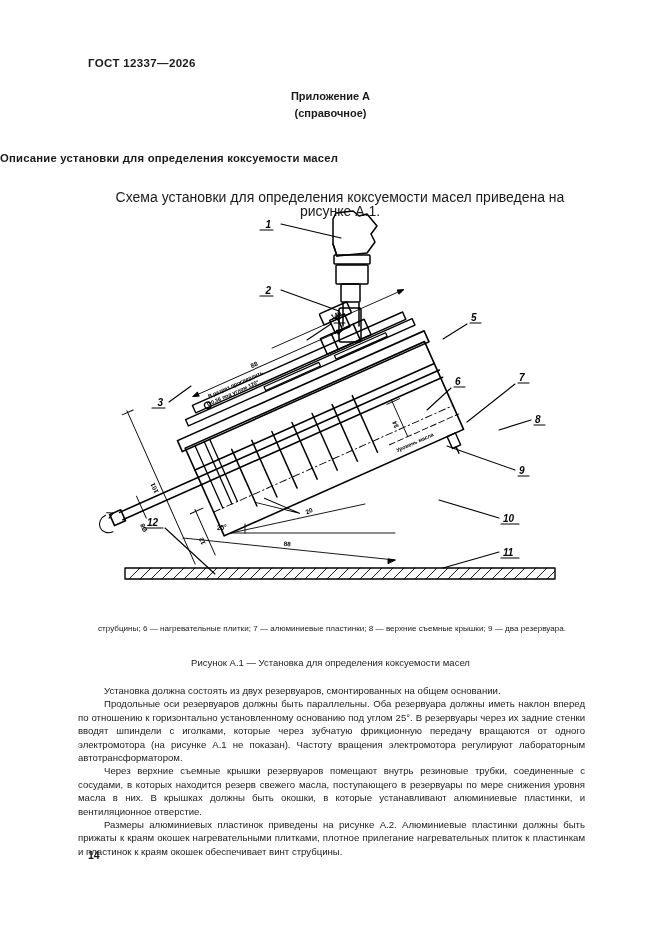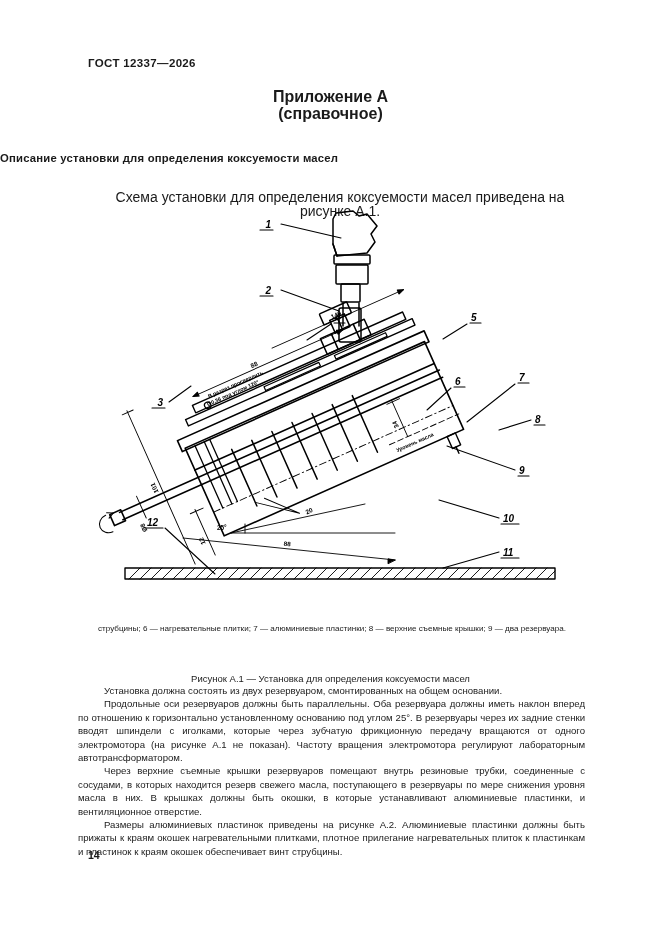--- a/index.html
+++ b/index.html
@@ -14,21 +14,21 @@
   
   .runhead{
     position:absolute;left:88px;top:57px;
     font-size:11.5px;font-weight:bold;letter-spacing:.35px;
     white-space:nowrap;
   }
 
   
   .annex{
     position:absolute;left:0;right:0;top:88px;
-    text-align:center;font-size:16px;font-weight:bold;line-height:17px;
+    text-align:center;font-size:11px;font-weight:bold;line-height:17px;
   }
   .annex .sub{font-weight:bold;}
 
   .sec-title{
     position:absolute;left:0;right:0;top:152px;
     text-align:left;font-size:11.3px;font-weight:bold;letter-spacing:.2px;
   }
 
   .lead{
     position:absolute;left:110px;top:190px;width:460px;
@@ -43,21 +43,21 @@
 
   
   .legend{
     position:absolute;left:72px;top:611px;width:520px;
     text-align:center;font-size:8.1px;line-height:11.6px;
     font-style:normal;
   }
 
   .figcap{
     position:absolute;left:0;right:0;top:657px;
-    text-align:center;font-size:9.5px;margin-top:16px;
+    text-align:center;font-size:9.5px;
   }
 
   
   .body{
     position:absolute;left:78px;top:684px;width:507px;
     font-size:9.6px;line-height:13.4px;text-align:justify;
   }
   .body p{margin:0;text-indent:26px;}
 
   .folio{
@@ -290,21 +290,21 @@
   </div>
 
   <div class="legend">
     <br>
     <span>струбцины; 6 — нагревательные плитки; 7 — алюминиевые пластинки; 8 — верхние съемные крышки; 9 — два резервуара.</span><br>
   </div>
 
   <div class="figcap">Рисунок А.1 — Установка для определения коксуемости масел</div>
 
   <div class="body">
-    <p>Установка должна состоять из двух резервуаром, смонтированных на общем основании.</p>
+    <p>Установка должна состоять из двух резервуаров, смонтированных на общем основании.</p>
     <p>Продольные оси резервуаров должны быть параллельны. Оба резервуара должны иметь наклон вперед по отношению к горизонтально установленному основанию под углом 25°. В резервуары через их задние стенки вводят шпиндели с иголками, которые через зубчатую фрикционную передачу вращаются от одного электромотора (на рисунке А.1 не показан). Частоту вращения электромотора регулируют лабораторным автотрансформатором.</p>
     <p>Через верхние съемные крышки резервуаров помещают внутрь резиновые трубки, соединенные с сосудами, в которых находится резерв свежего масла, поступающего в резервуары по мере снижения уровня масла в них. В крышках должны быть окошки, в которые устанавливают алюминиевые пластинки, и вентиляционное отверстие.</p>
     <p>Размеры алюминиевых пластинок приведены на рисунке А.2. Алюминиевые пластинки должны быть прижаты к краям окошек нагревательными плитками, плотное прилегание нагревательных плиток к пластинкам и пластинок к краям окошек обеспечивает винт струбцины.</p>
   </div>
 
   <div class="folio">14</div>
 
 </div>
 
 </body></html>

